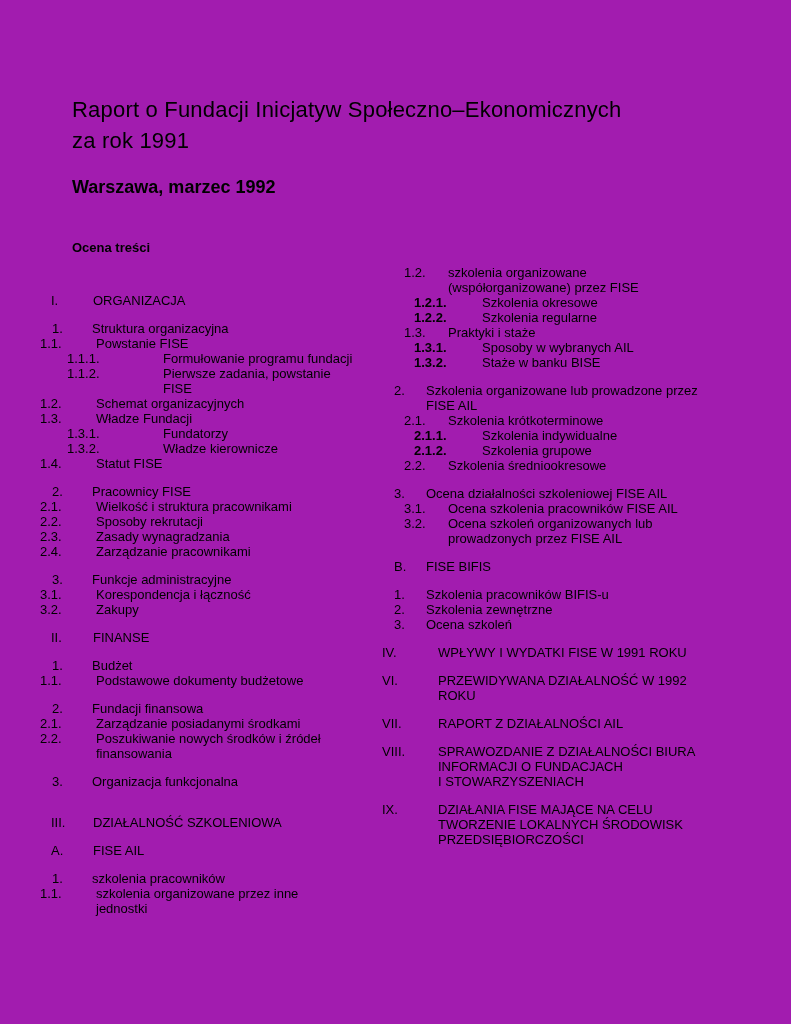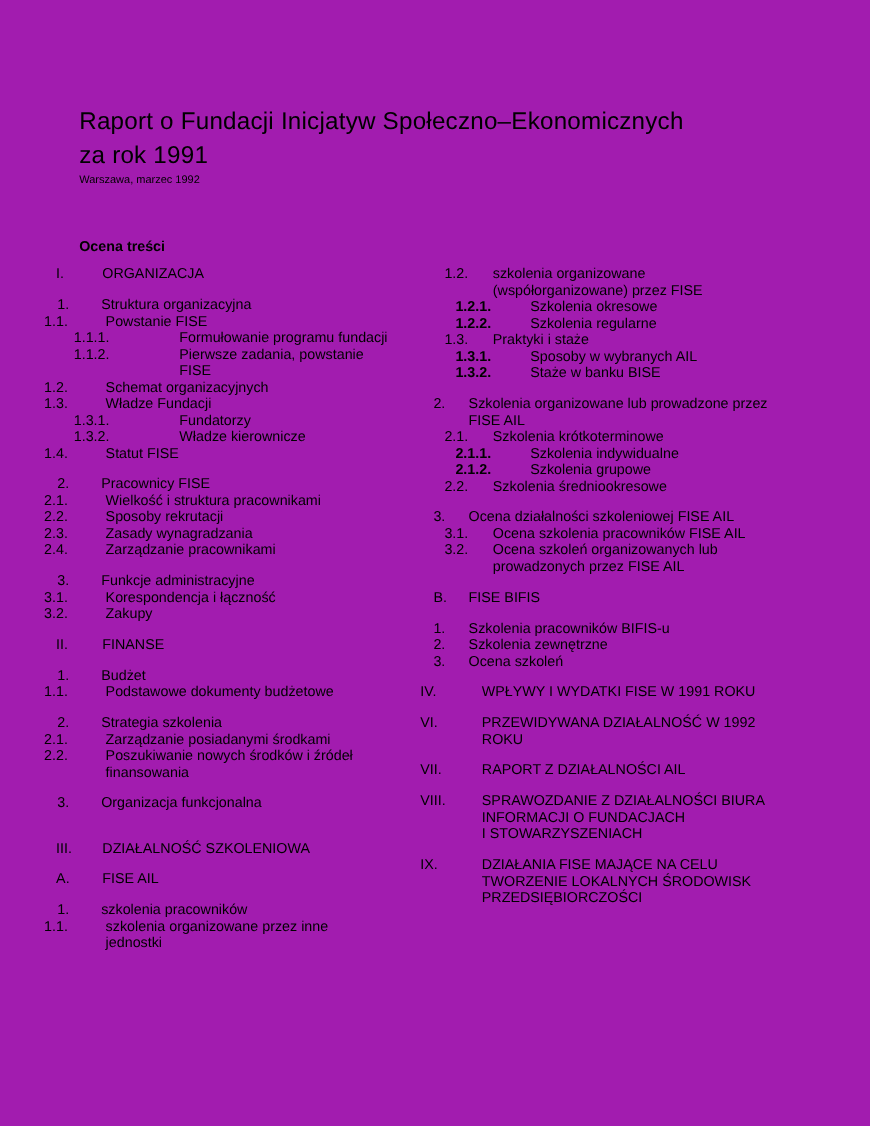--- a/index.html
+++ b/index.html
@@ -17,36 +17,38 @@
     padding: 94px 36px 0 72px;
   }
   .doc-title {
     font-size: 22px;
     line-height: 31px;
     font-weight: 400;
     white-space: pre-line;
     letter-spacing: 0.2px;
   }
   .doc-subtitle {
-    font-size: 10px;
+    margin-top: 24px;
+    font-size: 18px;
     line-height: 15px;
+    font-weight: bold;
   }
   .toc-heading {
     margin-top: 45px;
     font-size: 13px;
     line-height: 15px;
     font-weight: 700;
   }
   .columns {
     display: flex;
     margin-top: 10px;
     align-items: flex-start;
   }
   .col { font-size: 13px; line-height: 15px; }
-  .col-left { width: 338px; flex: none; }
+  .col-left { width: 338px; flex: none; margin-top: 28px; }
   .col-right { flex: 1; min-width: 0; }
 
   .block { margin-bottom: 13px; }
   .block.mb-lg { margin-bottom: 26px; }
   .block:last-child { margin-bottom: 0; }
 
   .item { }
   .item .m { display: inline-block; }
   .item .t { white-space: pre-line; }
 
@@ -109,21 +111,21 @@
             <div class="item l2"><span class="m">3.2.</span><span class="t">Zakupy</span></div>
           </div>
           <div class="block">
             <div class="item lr"><span class="m">II.</span><span class="t">FINANSE</span></div>
           </div>
           <div class="block">
             <div class="item l1"><span class="m">1.</span><span class="t">Budżet</span></div>
             <div class="item l2"><span class="m">1.1.</span><span class="t">Podstawowe dokumenty budżetowe</span></div>
           </div>
           <div class="block">
-            <div class="item l1"><span class="m">2.</span><span class="t">Strategia szkolenia</span></div>
+            <div class="item l1"><span class="m">2.</span><span class="t">Fundacji finansowa</span></div>
             <div class="item l2"><span class="m">2.1.</span><span class="t">Zarządzanie posiadanymi środkami</span></div>
             <div class="item l2"><span class="m">2.2.</span><span class="t">Poszukiwanie nowych środków i źródeł
 finansowania</span></div>
           </div>
           <div class="block mb-lg">
             <div class="item l1"><span class="m">3.</span><span class="t">Organizacja funkcjonalna</span></div>
           </div>
           <div class="block">
             <div class="item lr"><span class="m">III.</span><span class="t">DZIAŁALNOŚĆ SZKOLENIOWA</span></div>
           </div>

